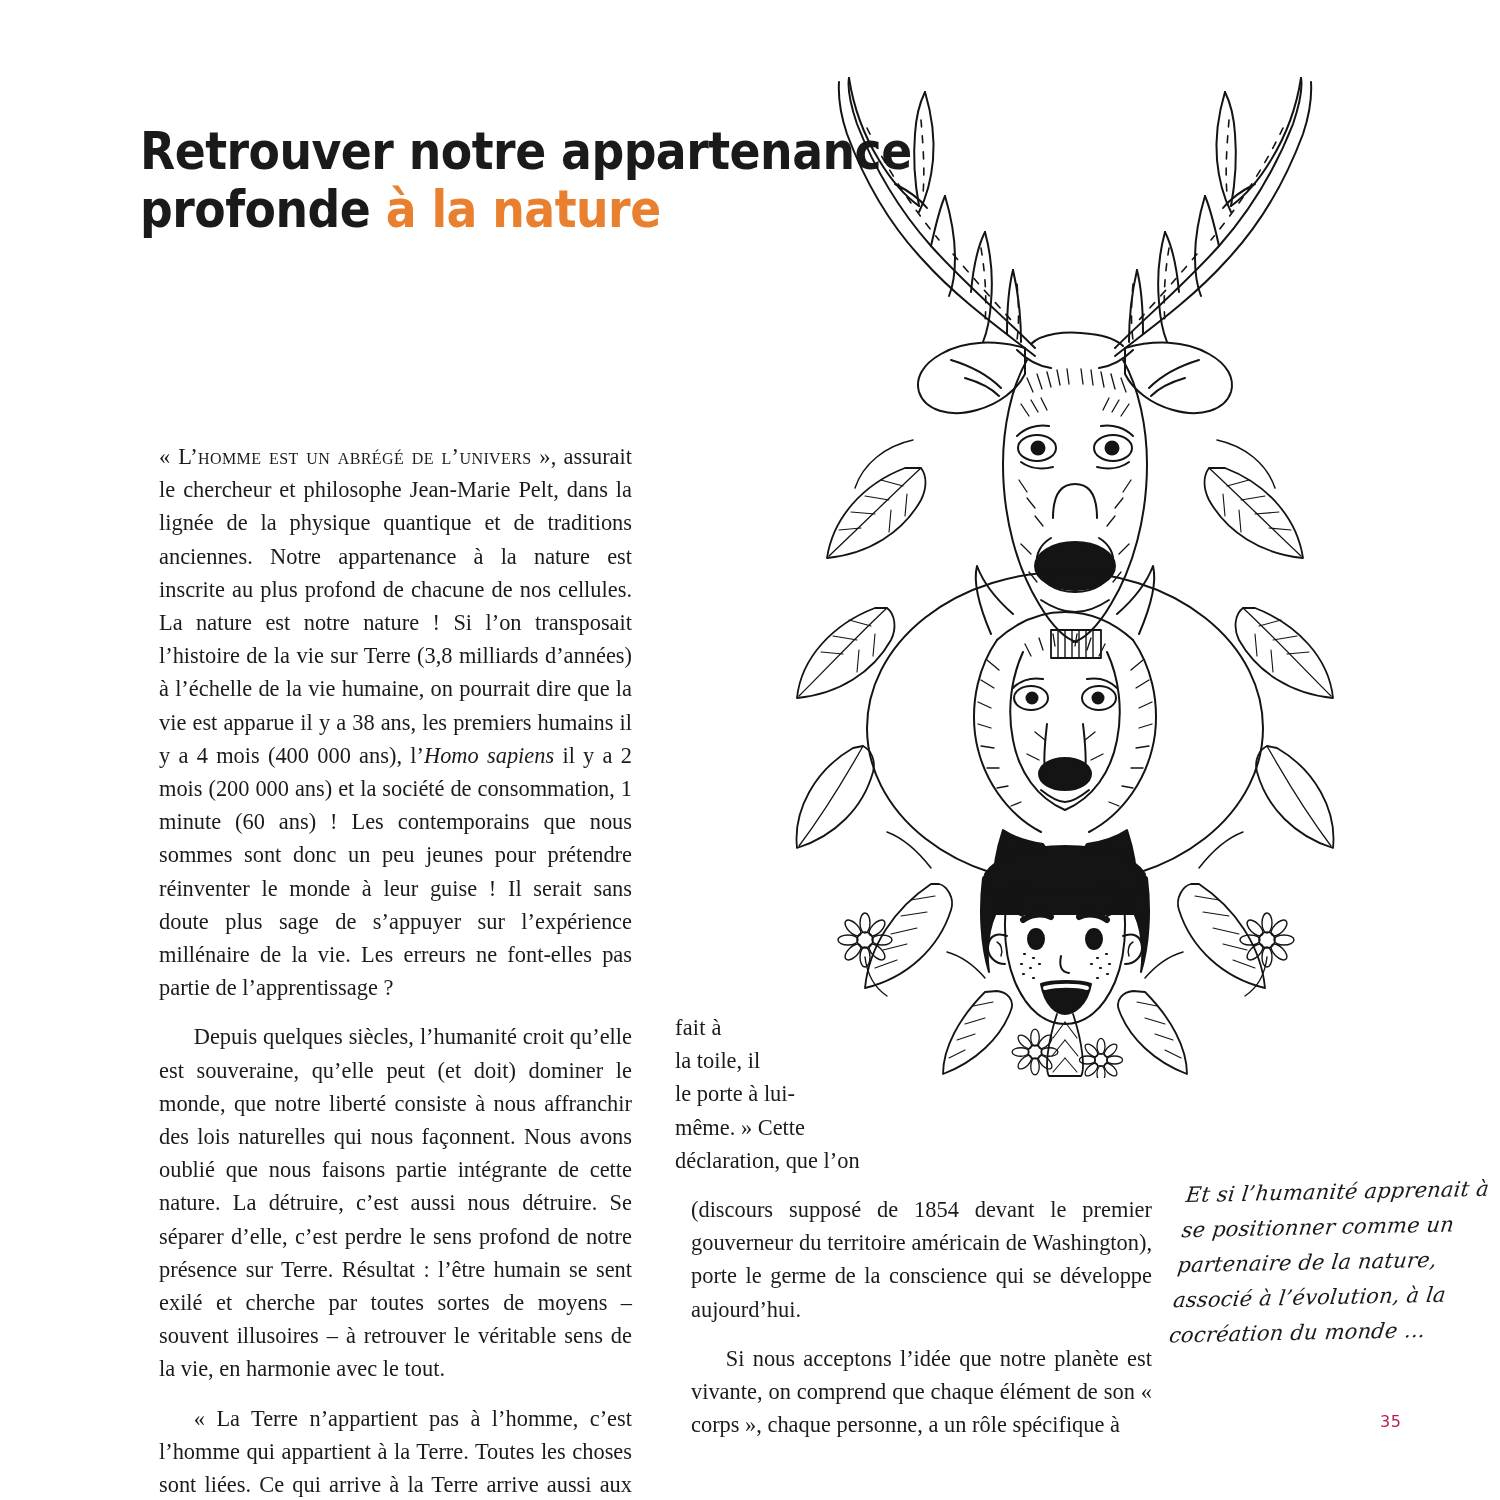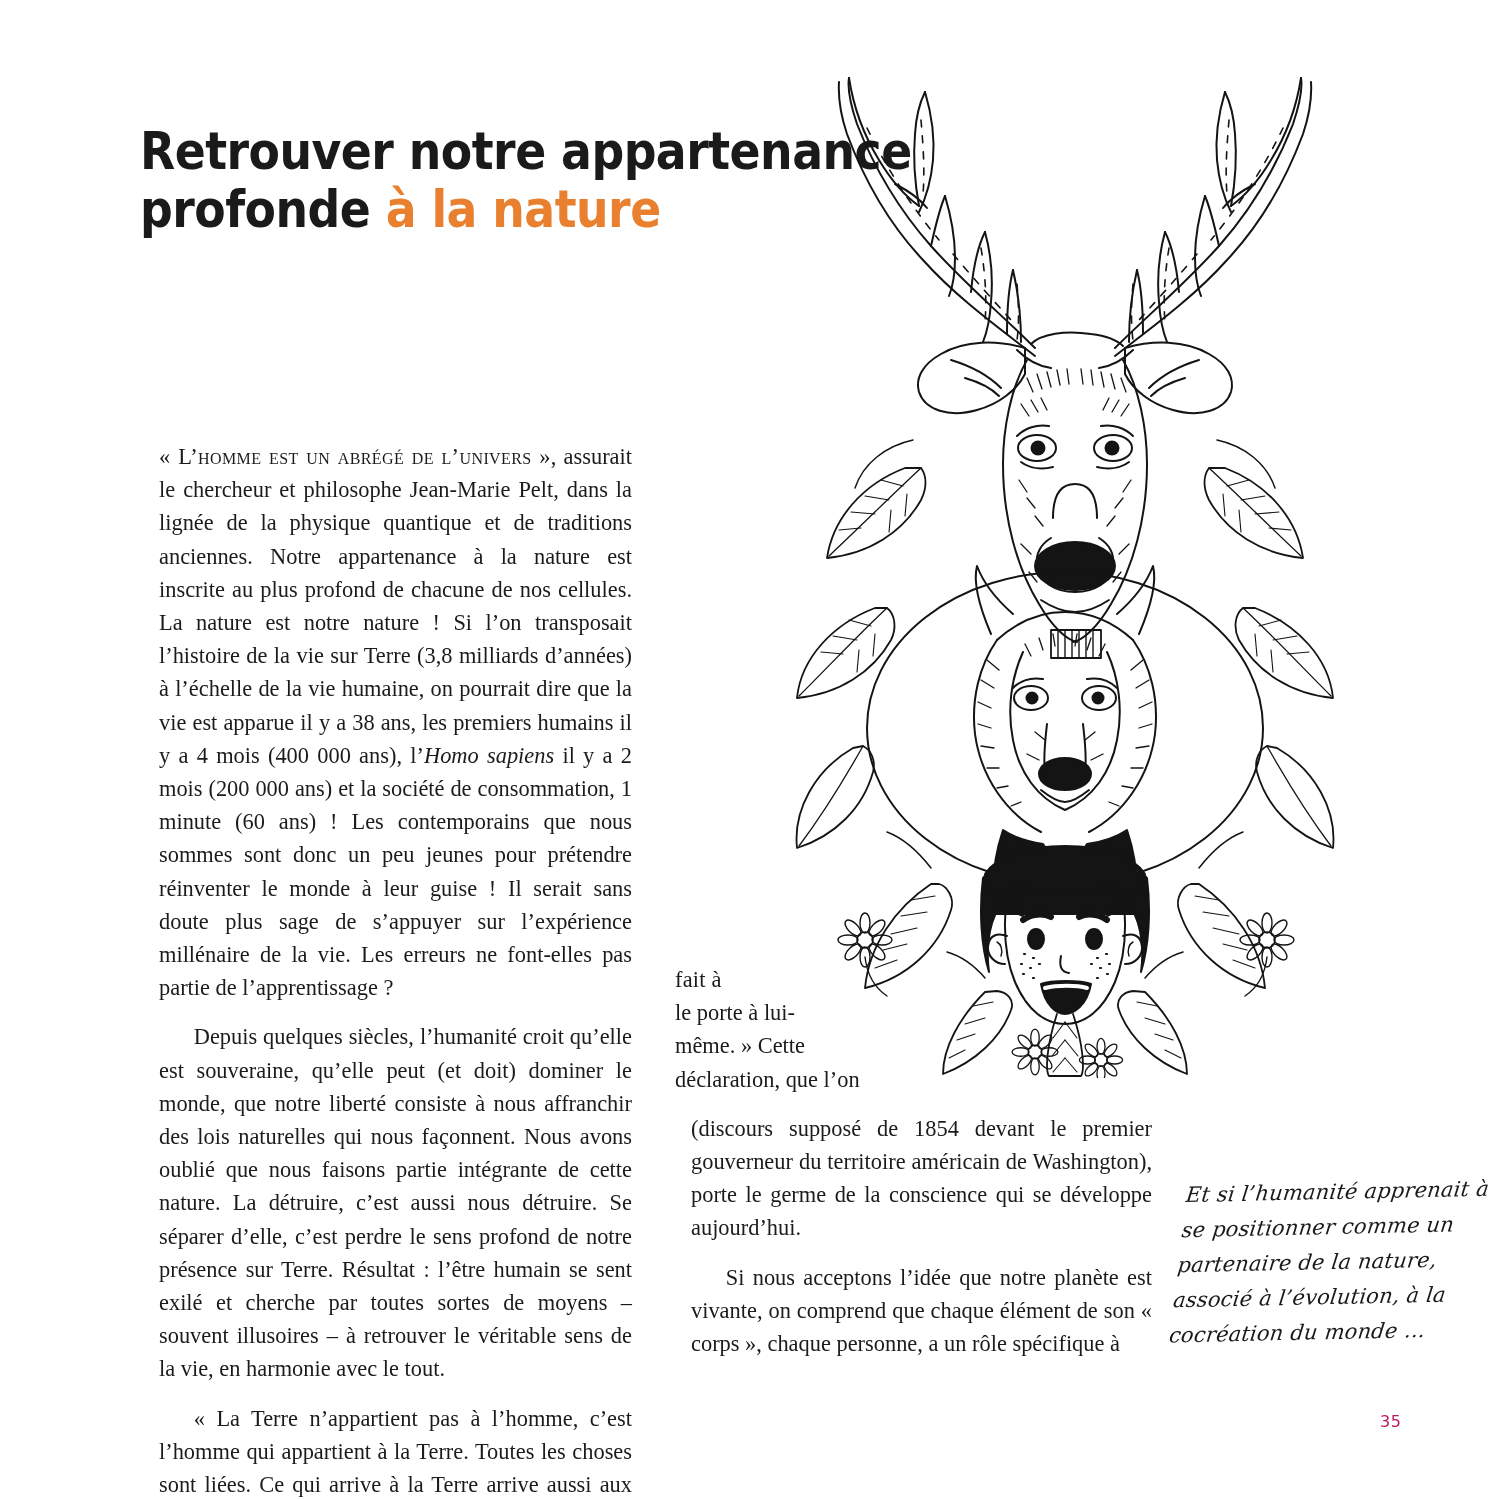--- a/index.html
+++ b/index.html
@@ -47,21 +47,21 @@
     width: 505px;
     font-size: 22.4px;
     line-height: 33.2px;
     text-align: justify;
     text-justify: inter-word;
     hyphens: manual;
   }
   .col-right {
     position: absolute;
     left: 675px;
-    top: 963px;
+    top: 1011px;
     width: 493px;
     font-size: 22.4px;
     line-height: 33.2px;
     text-align: justify;
     text-justify: inter-word;
   }
   .col-left p, .col-right p {
     margin: 16px;
   }
   .indent { text-indent: 1.55em; }
@@ -523,20 +523,21 @@
 
   <div class="col-left">
     <p><span class="smallcaps">« L’homme est un abrégé de l’univers »</span><span>, assurait le chercheur et philosophe Jean-Marie Pelt, dans la lignée de la physique quantique et de traditions anciennes. Notre appartenance à la nature est inscrite au plus profond de chacune de nos cellules. La nature est notre nature ! Si l’on transposait l’histoire de la vie sur Terre (3,8 milliards d’années) à l’échelle de la vie humaine, on pourrait dire que la vie est apparue il y a 38 ans, les premiers humains il y a 4 mois (400 000 ans), l’</span><span class="ital">Homo sapiens</span><span> il y a 2 mois (200 000 ans) et la société de consommation, 1 minute (60 ans) ! Les contemporains que nous sommes sont donc un peu jeunes pour prétendre réinventer le monde à leur guise ! Il serait sans doute plus sage de s’appuyer sur l’expérience millénaire de la vie. Les erreurs ne font-elles pas partie de l’apprentissage ?</span></p>
     <p class="indent">Depuis quelques siècles, l’humanité croit qu’elle est souveraine, qu’elle peut (et doit) dominer le monde, que notre liberté consiste à nous affranchir des lois naturelles qui nous façonnent. Nous avons oublié que nous faisons partie intégrante de cette nature. La détruire, c’est aussi nous détruire. Se séparer d’elle, c’est perdre le sens profond de notre présence sur Terre. Résultat : l’être humain se sent exilé et cherche par toutes sortes de moyens – souvent illusoires – à retrouver le véritable sens de la vie, en harmonie avec le tout.</p>
     <p class="indent">« La Terre n’appartient pas à l’homme, c’est l’homme qui appartient à la Terre. Toutes les choses sont liées. Ce qui arrive à la Terre arrive aussi aux fils de la Terre. L’homme n’a pas tissé la toile de la vie, il n’est qu’un fil du tissu. Tout ce qu’il</p>
   </div>
 
   <div class="col-right">
     <div class="wrap-lines">
       <span class="wl wl-1">fait  à</span>
+      <span class="wl">la toile, il</span>
       <span class="wl">le porte à lui-</span>
       <span class="wl">même. »  Cette</span>
       <span class="wl">déclaration, que l’on</span>
     </div>
     <p>(discours supposé de 1854 devant le premier gouverneur du territoire américain de Washington), porte le germe de la conscience qui se développe aujourd’hui.</p>
     <p class="indent">Si nous acceptons l’idée que notre planète est vivante, on comprend que chaque élément de son « corps », chaque personne, a un rôle spécifique à</p>
   </div>
 
   <div class="handnote">
     <span>Et si l’humanité apprenait à</span>

